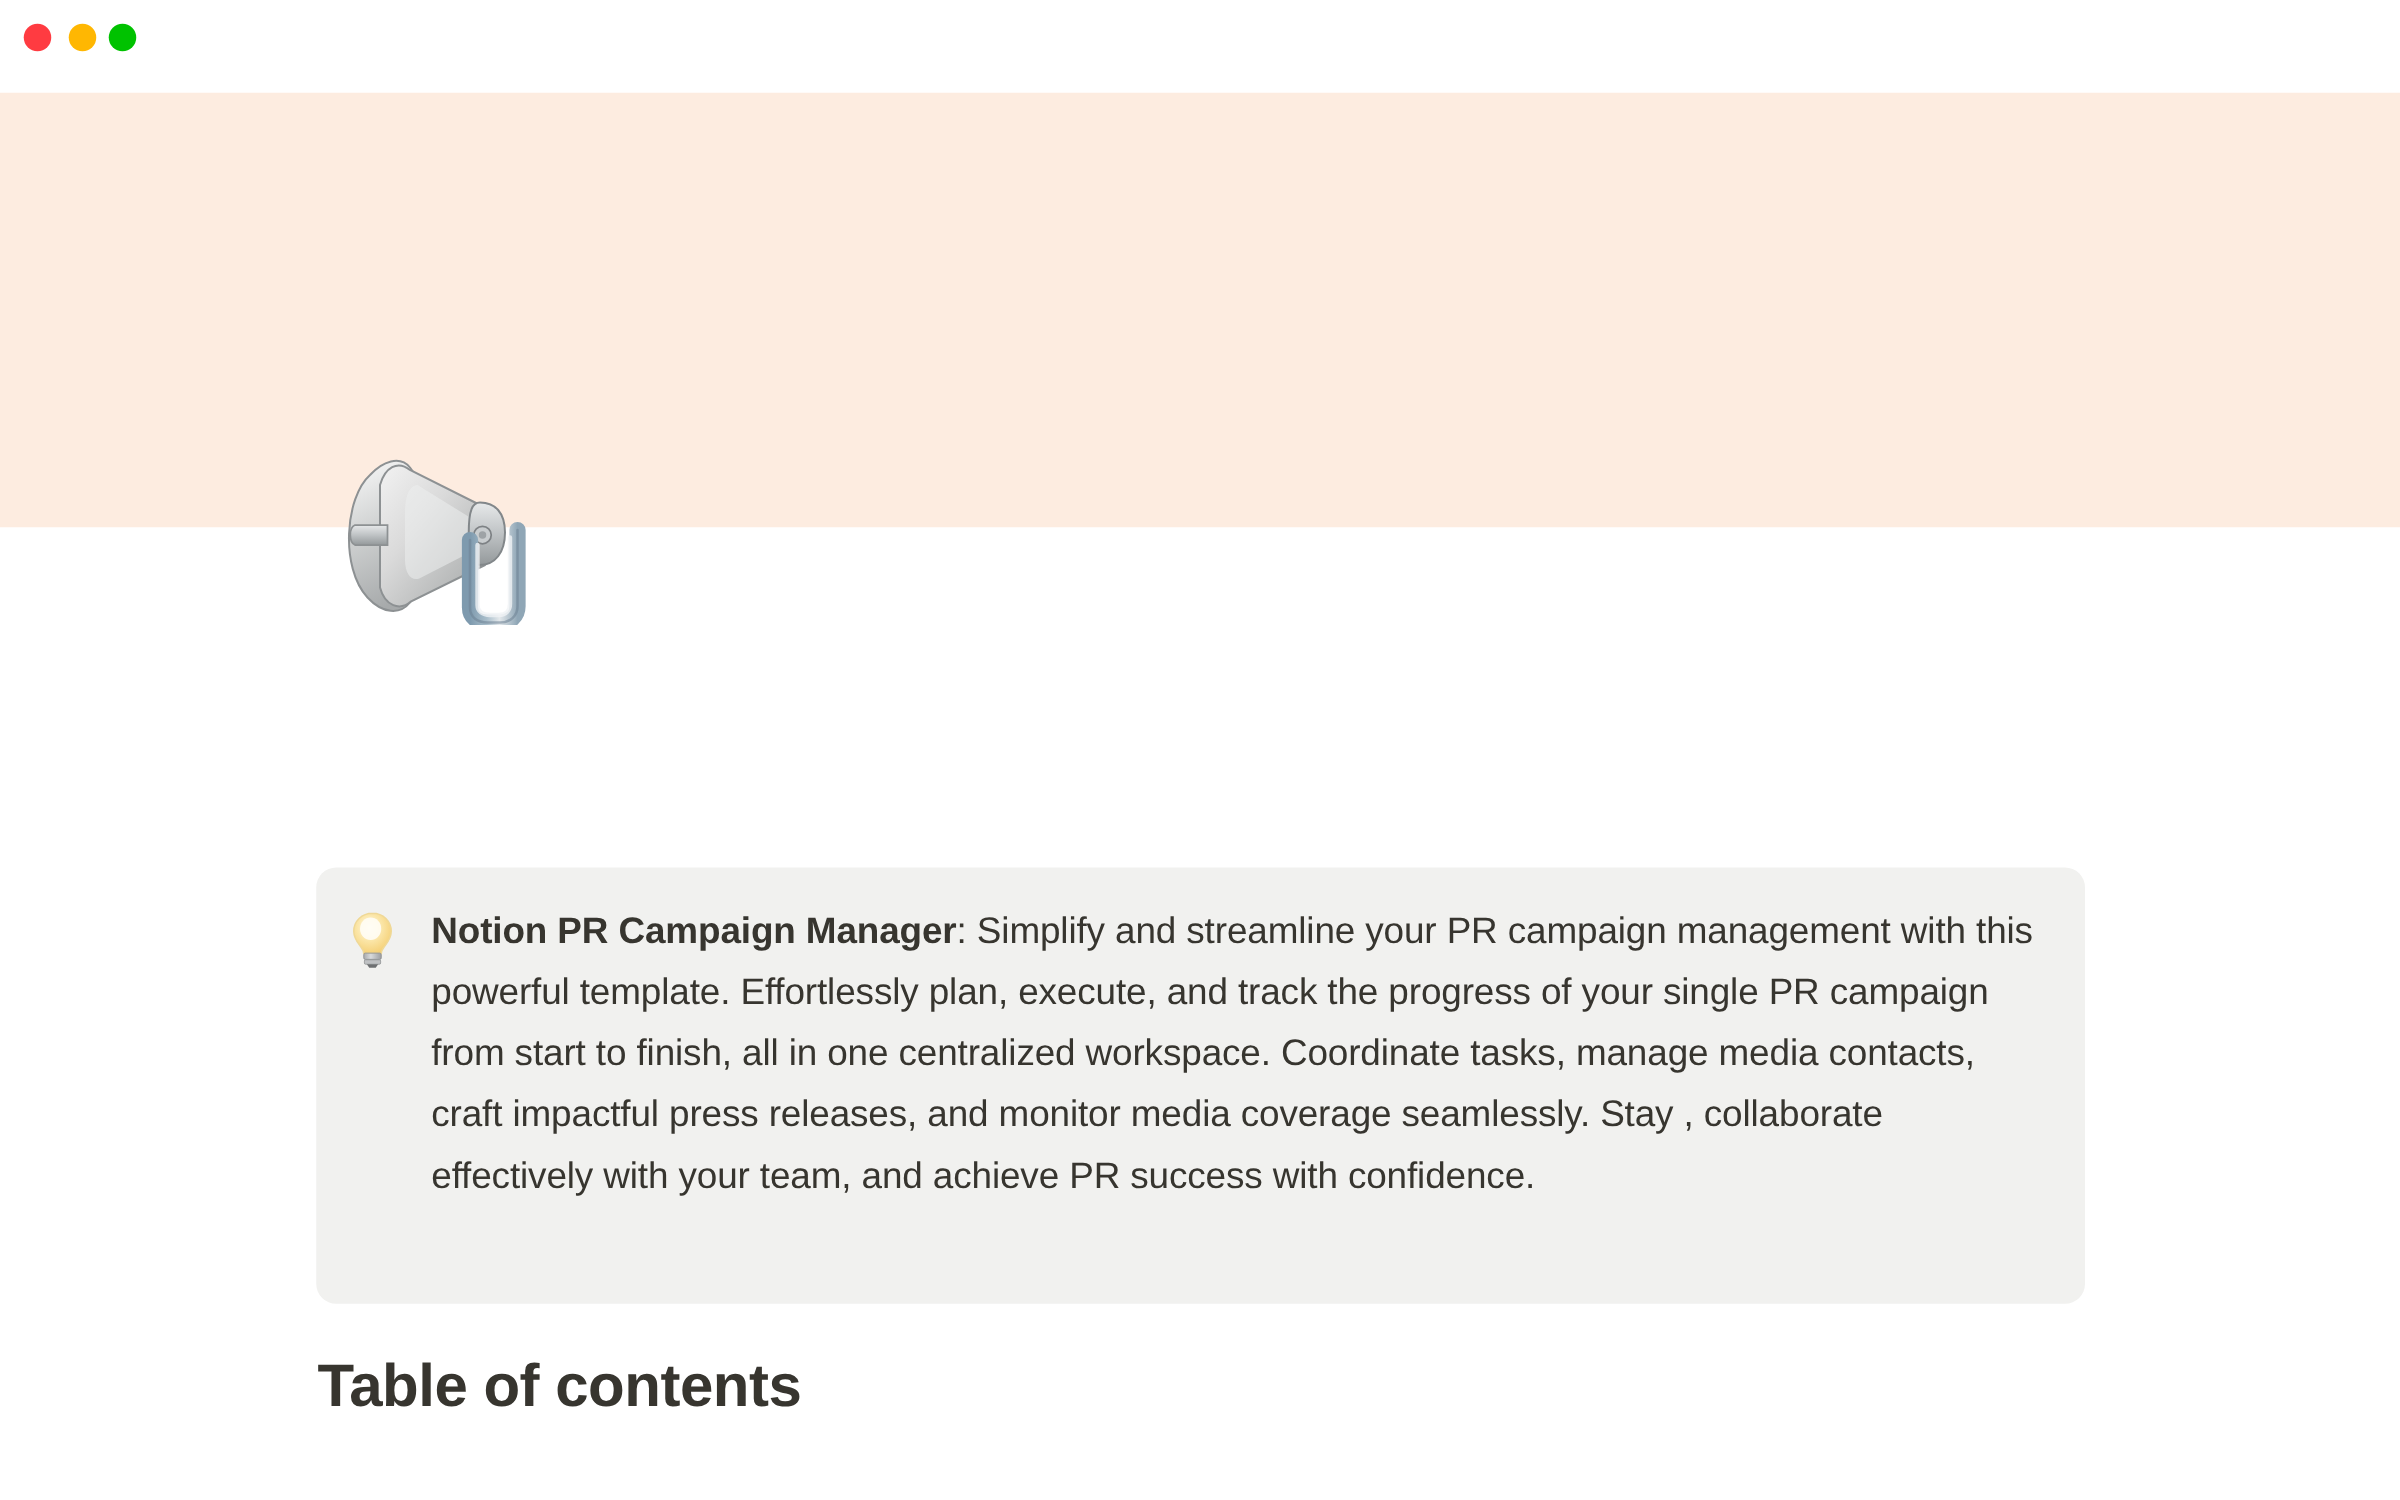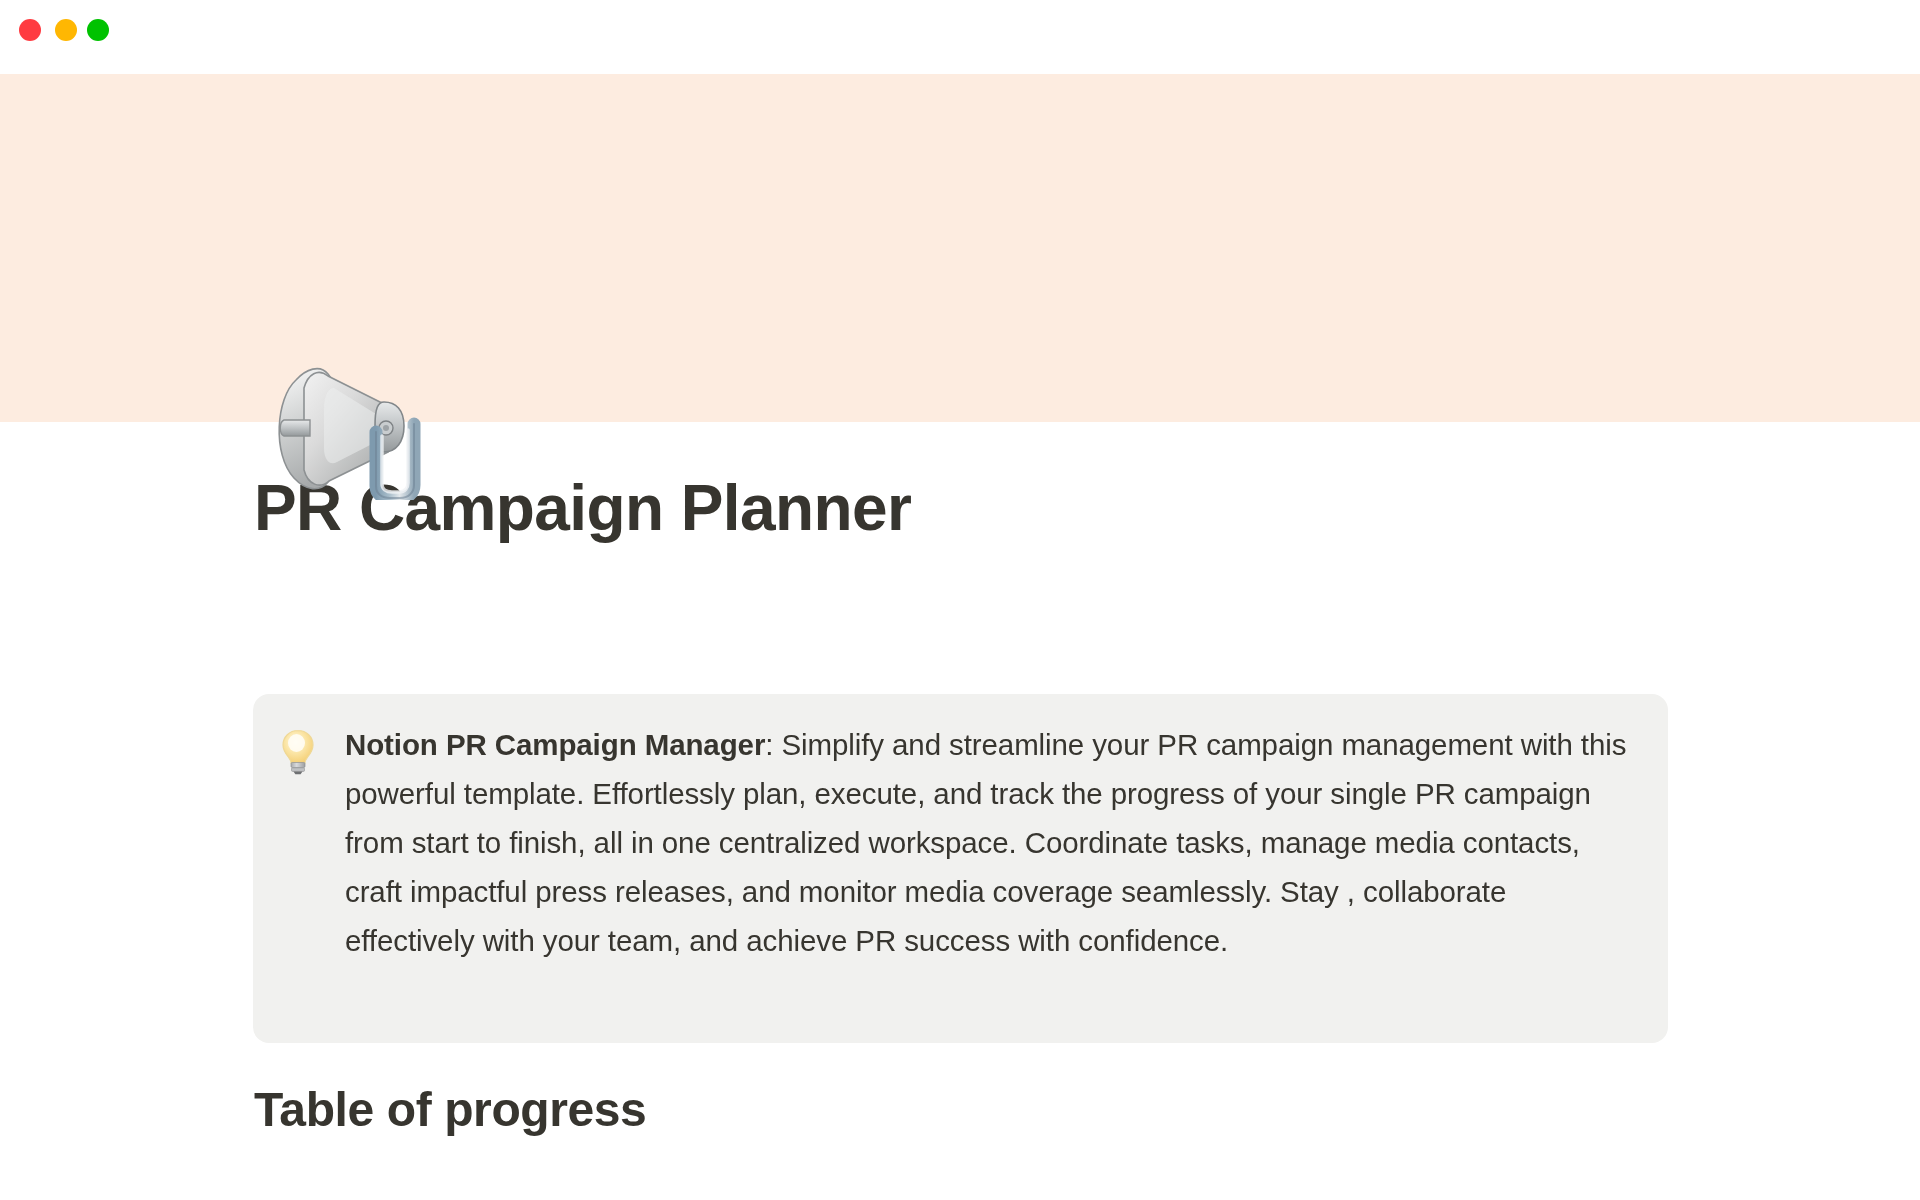--- a/index.html
+++ b/index.html
@@ -204,21 +204,20 @@
 
       <path d="M118 96 L118 150 C118 158 124 162 132 162 L142 162 C150 162 156 157 156 149 L156 88" fill="none" stroke="url(#handleGrad)" stroke-width="13" stroke-linecap="round" stroke-linejoin="round"></path>
       <path d="M118 96 L118 150 C118 158 124 162 132 162 L142 162 C150 162 156 157 156 149 L156 88" fill="none" stroke="#6E8294" stroke-width="2" stroke-linecap="round" stroke-linejoin="round" opacity="0.55"></path>
 
       <path d="M124 100 L124 148 C124 153 128 156 134 156 L141 156 C147 156 150 152 150 147 L150 94" fill="none" stroke="#F0F3F5" stroke-width="3.5" stroke-linecap="round" opacity="0.8"></path>
     </svg>
   </div>
 
   <div id="doc-content">
 
-    <h1 id="page-title">PR Campaign Planner</h1>
 
     <div id="callout">
       <div id="callout-icon">
         <svg width="34" height="46" viewBox="0 0 34 46" xmlns="http://www.w3.org/2000/svg">
           <defs>
             <radialGradient id="bulbGlow" cx="0.42" cy="0.36" r="0.68">
               <stop offset="0%" stop-color="#FFFBEE"></stop>
               <stop offset="48%" stop-color="#FBE6A8"></stop>
               <stop offset="100%" stop-color="#F4CE72"></stop>
             </radialGradient>
@@ -237,16 +236,16 @@
           <rect x="10" y="33.5" width="14" height="5" rx="1.2" fill="url(#baseGrad)" stroke="#8E9092" stroke-width="0.7"></rect>
           <rect x="10.5" y="38.8" width="13" height="3.6" rx="1" fill="#BFC1C3" stroke="#8E9092" stroke-width="0.6"></rect>
           <path d="M12.5 42.4 L21.5 42.4 L19.6 45.2 L14.4 45.2 Z" fill="#6E7072"></path>
         </svg>
       </div>
       <div id="callout-text">
         <span class="lead">Notion PR Campaign Manager</span><span>: Simplify and streamline your PR campaign management with this powerful template. Effortlessly plan, execute, and track the progress of your single PR campaign from start to finish, all in one centralized workspace. Coordinate tasks, manage media contacts, craft impactful press releases, and monitor media coverage seamlessly. Stay , collaborate effectively with your team, and achieve PR success with confidence.</span>
       </div>
     </div>
 
-    <h2 id="toc-heading">Table of progress</h2>
+    <h2 id="toc-heading">Table of contents</h2>
 
   </div>
 </div>
 
 </body></html>

